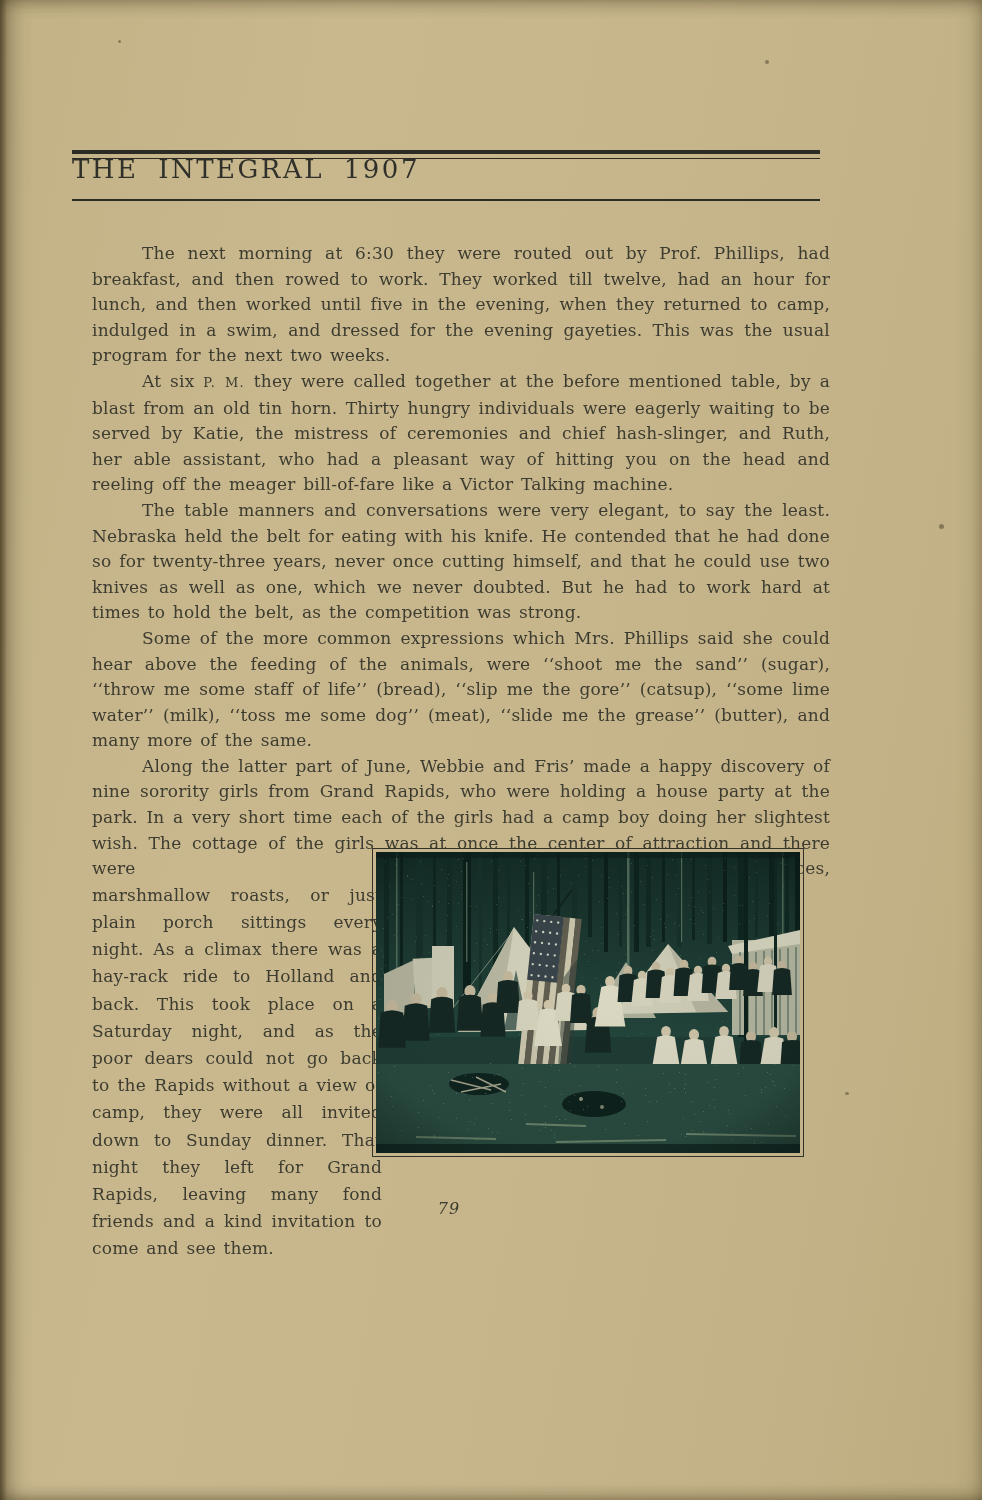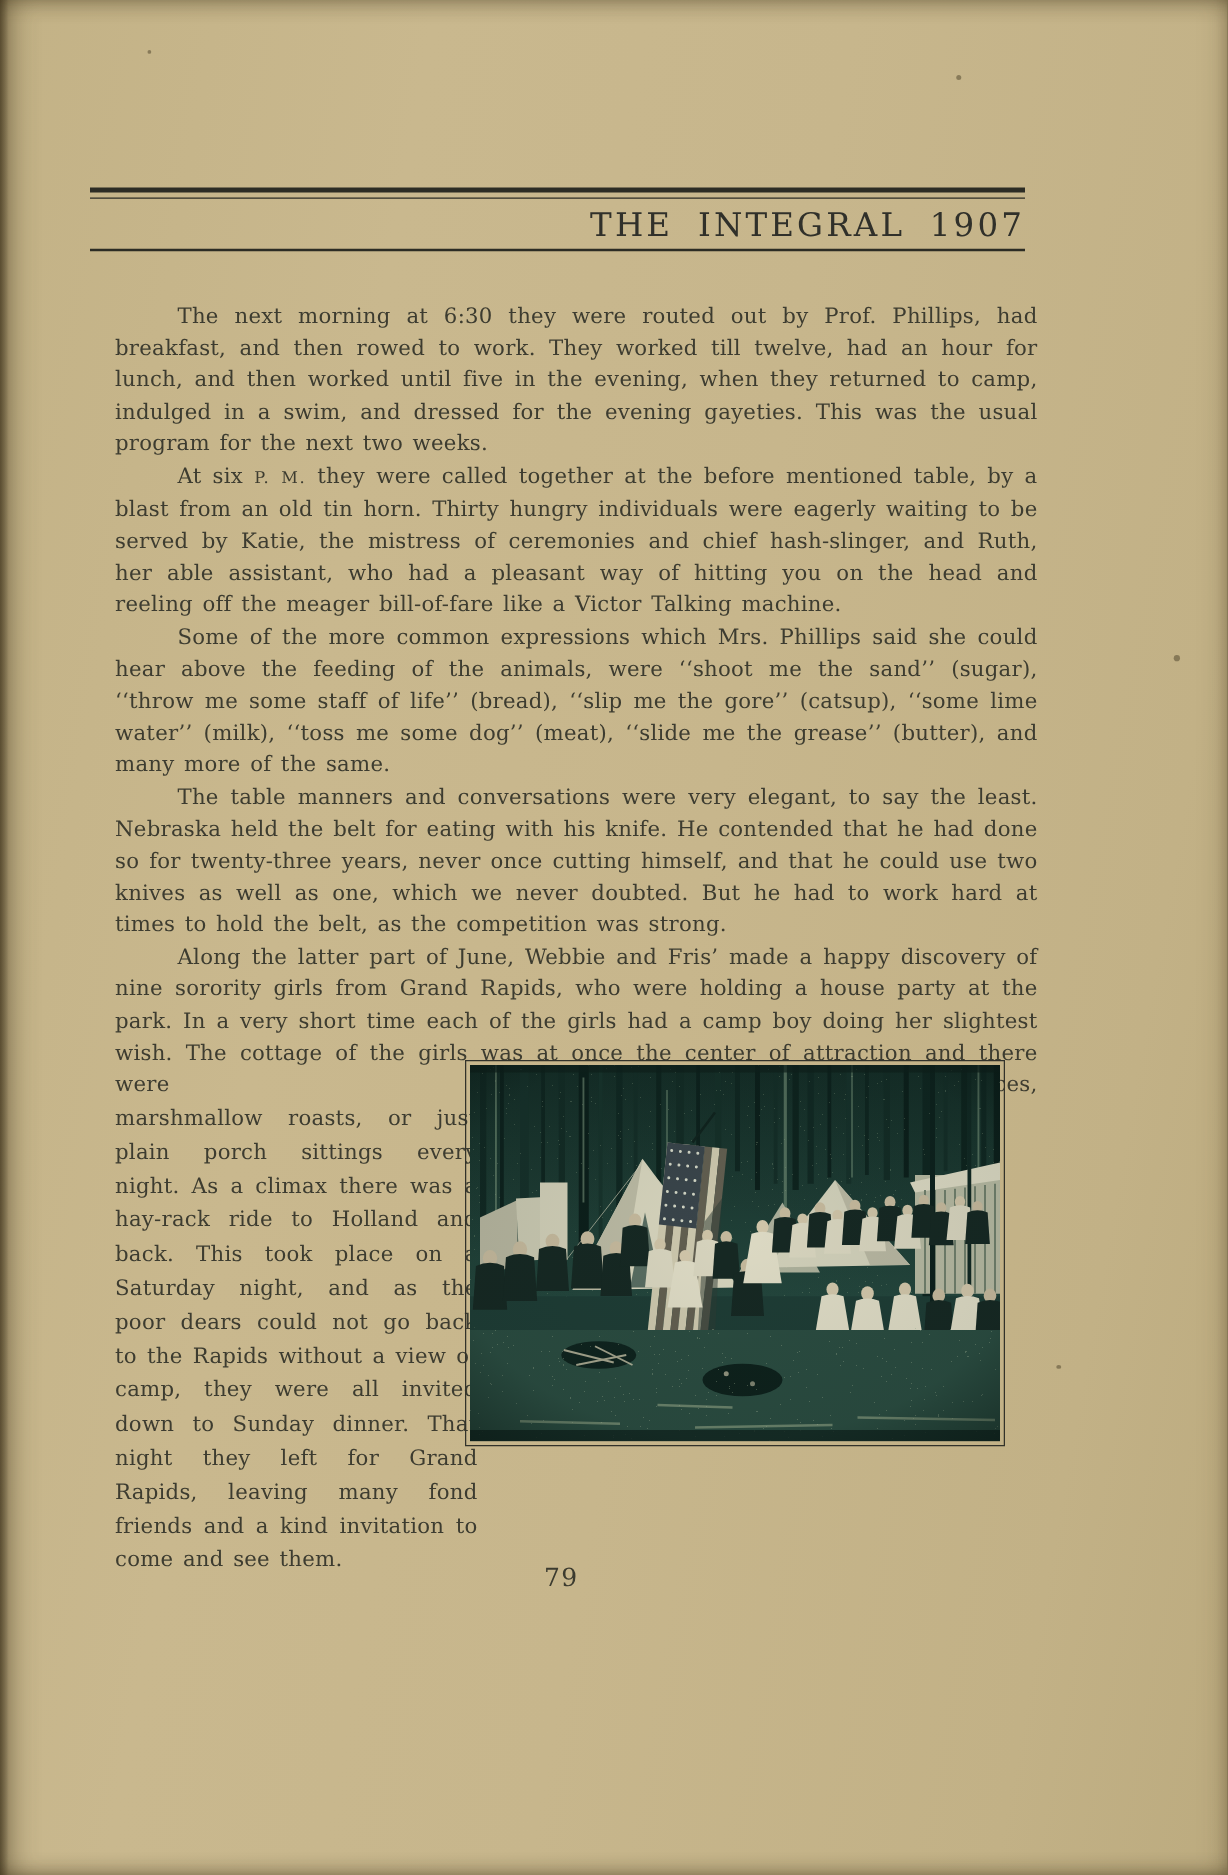--- a/index.html
+++ b/index.html
@@ -14,42 +14,42 @@
     color:#3c3b2f;
   }
   .page::before{content:"";position:absolute;left:0;top:0;bottom:0;width:7px;
     background:linear-gradient(to right,rgba(55,44,22,.5),rgba(55,44,22,0));}
   
   .rule-wrap{position:absolute;left:72px;width:748px;}
   .rule-double{top:150px;}
   .rule-double .thick{height:3.5px;background:#2c2c24;}
   .rule-double .thin{height:1.4px;background:#2c2c24;margin-top:4px;}
   .title{
-    position:absolute;left:72px;width:748px;top:166px;margin:0;
-    text-align:right;font-size:26px;font-weight:500;line-height:30px;
+    position:absolute;left:72px;width:748px;top:154px;margin:0;
+    font-size:26px;font-weight:500;line-height:30px;
     letter-spacing:2.5px;word-spacing:9px;color:#30302a;
   }
   .rule-single{top:199px;height:2px;background:#2c2c24;}
   
   .body-text{
     position:absolute;left:92px;top:241px;width:738px;
     font-size:17px;line-height:25.6px;text-align:justify;
     letter-spacing:.2px;word-spacing:2px;color:#3d3c30;
   }
   .para{margin:0;text-indent:50px;}
   .justify-last{text-align-last:justify;}
   .sc{font-size:13px;letter-spacing:1.3px;}
   .wrap-para{margin:0;width:290px;line-height:27.2px;text-indent:0;}
   
   .photo-figure{position:absolute;left:372px;top:848px;margin:0;
     border:1.5px solid #32322a;padding:3px;}
   .photo-figure svg{display:block;}
   .page-number{
-    position:absolute;left:80px;width:738px;top:1250px;text-align:center;
-    font-size:20px;letter-spacing:1px;color:#3c3b2f;
+    position:absolute;left:80px;width:738px;top:1199px;text-align:center;
+    font-style:italic;font-size:16px;letter-spacing:1px;color:#3c3b2f;
   }
   .speck{position:absolute;border-radius:50%;background:rgba(85,75,50,.55);}
 </style>
 </head>
 <body>
 
 <div class="page">
 
   <div class="speck" style="left:765px;top:60px;width:4px;height:4px;"></div>
   <div class="speck" style="left:939px;top:524px;width:5px;height:5px;"></div>
@@ -59,22 +59,22 @@
   <div class="rule-wrap rule-double" style="position:absolute;">
     <div class="thick"></div>
     <div class="thin"></div>
   </div>
   <h1 class="title">THE INTEGRAL 1907</h1>
   <div class="rule-wrap rule-single" style="position:absolute;"></div>
 
   <main class="body-text">
     <p class="para">The next morning at 6:30 they were routed out by Prof. Phillips, had breakfast, and then rowed to work.  They worked till twelve, had an hour for lunch, and then worked until five in the evening, when they returned to camp, indulged in a swim, and dressed for the evening gayeties.  This was the usual program for the next two weeks.</p>
     <p class="para"><span>At six </span><span class="sc">P. M.</span><span> they were called together at the before mentioned table, by a blast from an old tin horn.  Thirty hungry individuals were eagerly waiting to be served by Katie, the mistress of ceremonies and chief hash-slinger, and Ruth, her able assistant, who had a pleasant way of hitting you on the head and reeling off the meager bill-of-fare like a Victor Talking machine.</span></p>
+    <p class="para">The table manners and conversations were very elegant, to say the least.  Nebraska held the belt for eating with his knife.  He contended that he had done so for twenty-three years, never once cutting himself, and that he could use two knives as well as one, which we never doubted.  But he had to work hard at times to hold the belt, as the competition was strong.</p>
     <p class="para">Some of the more common expressions which Mrs. Phillips said she could hear above the feeding of the animals, were ‘‘shoot me the sand’’ (sugar), ‘‘throw me some staff of life’’ (bread), ‘‘slip me the gore’’ (catsup), ‘‘some lime water’’ (milk), ‘‘toss me some dog’’ (meat), ‘‘slide me the grease’’ (butter), and many more of the same.</p>
-    <p class="para">The table manners and conversations were very elegant, to say the least.  Nebraska held the belt for eating with his knife.  He contended that he had done so for twenty-three years, never once cutting himself, and that he could use two knives as well as one, which we never doubted.  But he had to work hard at times to hold the belt, as the competition was strong.</p>
     <p class="para justify-last">Along the latter part of June, Webbie and Fris’ made a happy discovery of nine sorority girls from Grand Rapids, who were holding a house party at the park. In a very short time each of the girls had a camp boy doing her slightest wish. The cottage of the girls was at once the center of attraction and there were dances,</p>
     <p class="wrap-para">marshmallow roasts, or just plain porch sittings every night. As a climax there was a hay-rack ride to Holland and back. This took place on a Saturday night, and as the poor dears could not go back to the Rapids without a view of camp, they were all invited down to Sunday dinner.  That night they left for Grand Rapids, leaving many fond friends and a kind invitation to come and see them.</p>
   </main>
 
   <figure class="photo-figure" aria-label="Duotone photograph of about thirty campers seated and standing among white tents and tall trees, with an American flag hanging from a branch">
     <svg width="424" height="301" viewBox="0 0 424 301">
       <defs>
         <filter id="fSpeck" x="0%" y="0%" width="100%" height="100%">
           <feTurbulence type="fractalNoise" baseFrequency="0.55" numOctaves="2" seed="7" result="t"></feTurbulence>
           <feColorMatrix in="t" type="luminanceToAlpha" result="a"></feColorMatrix>

